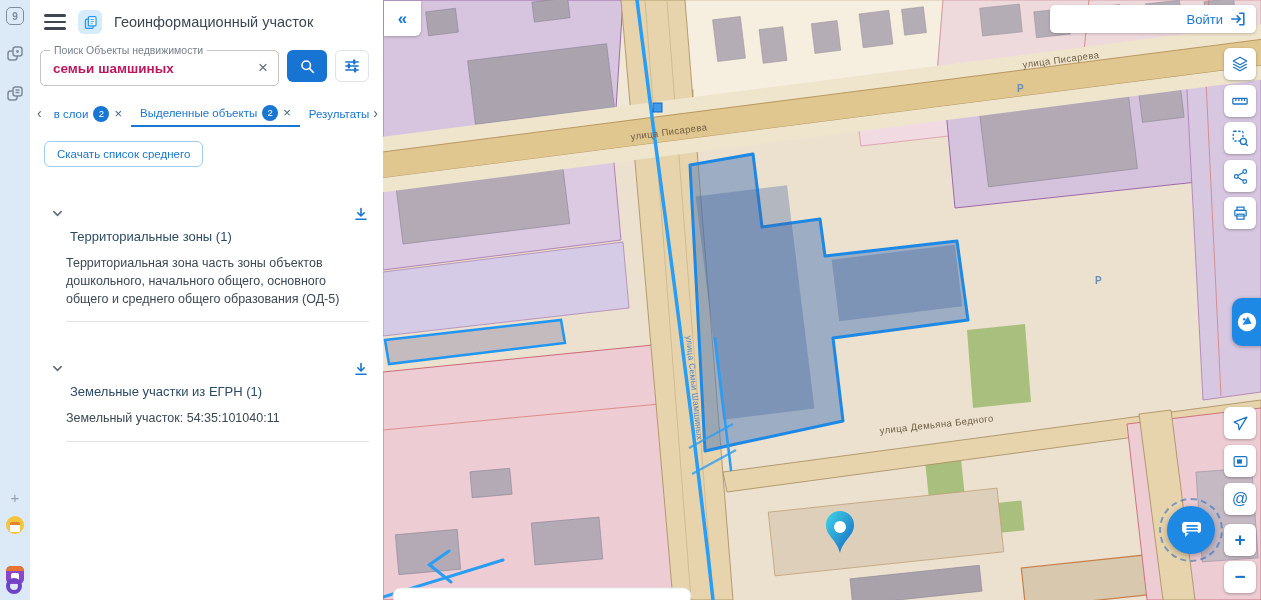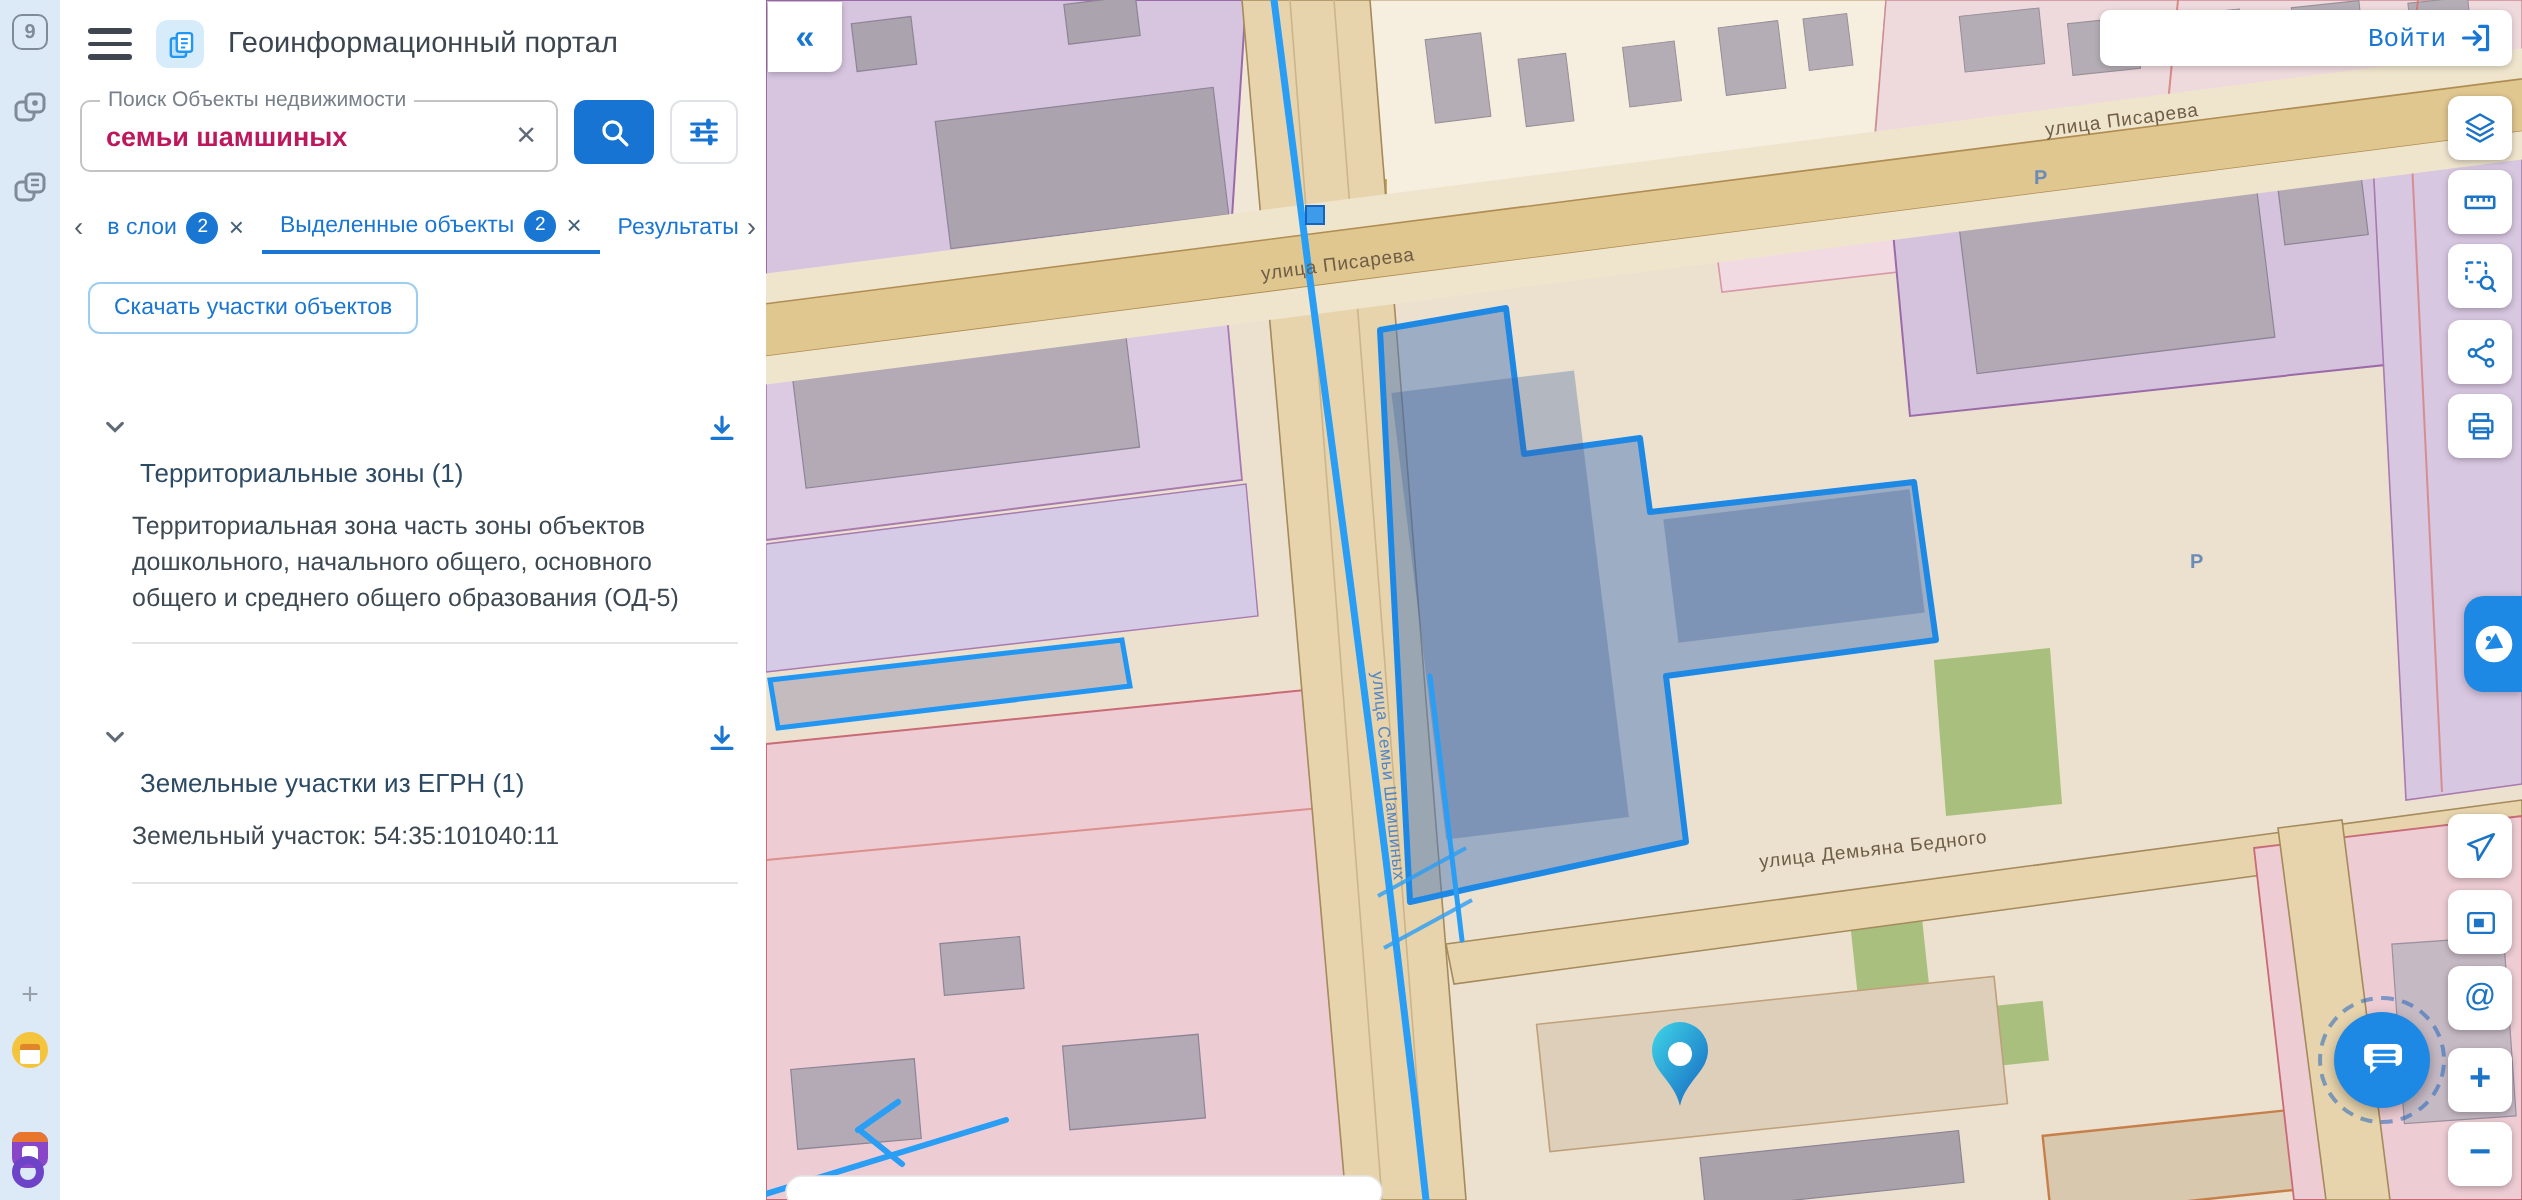--- a/index.html
+++ b/index.html
@@ -56,21 +56,21 @@
 
   
   .map-area { position:absolute; left:383px; top:0; width:878px; height:600px; background:#ece1cf; }
   .map-svg { position:absolute; left:0; top:0; width:878px; height:600px; display:block; }
 
   .collapse-btn { position:absolute; left:1px; top:1px; width:37px; height:35px; background:#fff; border:none;
       border-radius:0 0 6px 0; box-shadow:0 1px 3px rgba(0,0,0,.25); color:#1976d2; font-size:17px; font-weight:bold; cursor:pointer; }
   .login-btn { position:absolute; right:5px; top:5px; width:206px; height:28px; background:#fff; border-radius:5px;
       box-shadow:0 1px 3px rgba(0,0,0,.2); display:flex; align-items:center; justify-content:flex-end; gap:7px;
       padding:0 10px; cursor:pointer; }
-  .login-label { color:#1976d2; font-size:13px;font-family:Liberation Mono, monospace; }
+  .login-label { color:#1976d2; font-size:13px; }
 
   .map-btn { position:absolute; right:5px; width:32px; height:32px; background:#fff; border:none; border-radius:6px;
       box-shadow:0 1px 3px rgba(0,0,0,.28); display:flex; align-items:center; justify-content:center; cursor:pointer;
       color:#1b74c5; font-size:15px; }
   .pano-btn { position:absolute; right:0; top:298px; width:29px; height:48px; background:#1e88e5; border:none;
       border-radius:10px 0 0 10px; box-shadow:0 1px 4px rgba(0,0,0,.3); display:flex; align-items:center; justify-content:center; cursor:pointer; }
   .fab { position:absolute; right:46px; top:506px; width:48px; height:48px; border-radius:50%; background:#1e88e5;
       border:none; box-shadow:0 2px 6px rgba(0,0,0,.3); display:flex; align-items:center; justify-content:center; cursor:pointer; z-index:5; }
   .fab-ring { position:absolute; right:38px; top:498px; width:64px; height:64px; border-radius:50%;
       border:2px dashed rgba(35,105,190,.55); z-index:4; }
@@ -113,21 +113,21 @@
           <span></span>
           <span></span>
         </div>
       <div class="logo-badge">
         <svg viewBox="0 0 20 20" width="17" height="17">
             <rect x="4" y="6" width="9" height="11" rx="1.5" fill="#bfe2f8" stroke="#2196f3" stroke-width="1.4"></rect>
             <rect x="7.5" y="3" width="9" height="11" rx="1.5" fill="#fff" stroke="#2196f3" stroke-width="1.4"></rect>
             <path d="M10 6.5h4 M10 9h4 M10 11.5h2.5" stroke="#2196f3" stroke-width="1.1"></path>
           </svg>
       </div>
-      <div class="sb-title">Геоинформационный портал</div>
+      <div class="sb-title">Геоинформационный участок</div>
     </div>
 
     <div class="search-row">
       <div class="field">
         <span class="field-label">Поиск Объекты недвижимости</span>
         <input type="text" value="семьи шамшиных" style="">
         <span class="clear-x">×</span>
       </div>
       <button class="btn-search">
         <svg viewBox="0 0 20 20" width="17" height="17">
@@ -155,21 +155,21 @@
         <span class="badge">2</span>
         <span class="x">×</span>
       </div>
       <div class="tab trunc">
         <span>Результаты поиск</span>
       </div>
       <span class="tab-arrow">›</span>
     </div>
 
     <div class="sb-content">
-      <button class="btn-download-list">Скачать участки объектов</button>
+      <button class="btn-download-list">Скачать список среднего</button>
 
       <div class="group-head">
         <svg viewBox="0 0 12 12" width="11" height="11">
             <path d="M2 4 L6 8 L10 4" fill="none" stroke="#5f6b76" stroke-width="1.7" stroke-linecap="round"></path>
           </svg>
         <span class="group-title">Территориальные зоны (1)</span>
         <svg class="dl-icon" viewBox="0 0 16 16" width="16" height="16">
             <path d="M8 2.5v7 M4.8 6.8 L8 10 l3.2-3.2 M3 13.2h10" fill="none" stroke="#1976d2" stroke-width="1.6" stroke-linecap="round" stroke-linejoin="round"></path>
           </svg>
       </div>

